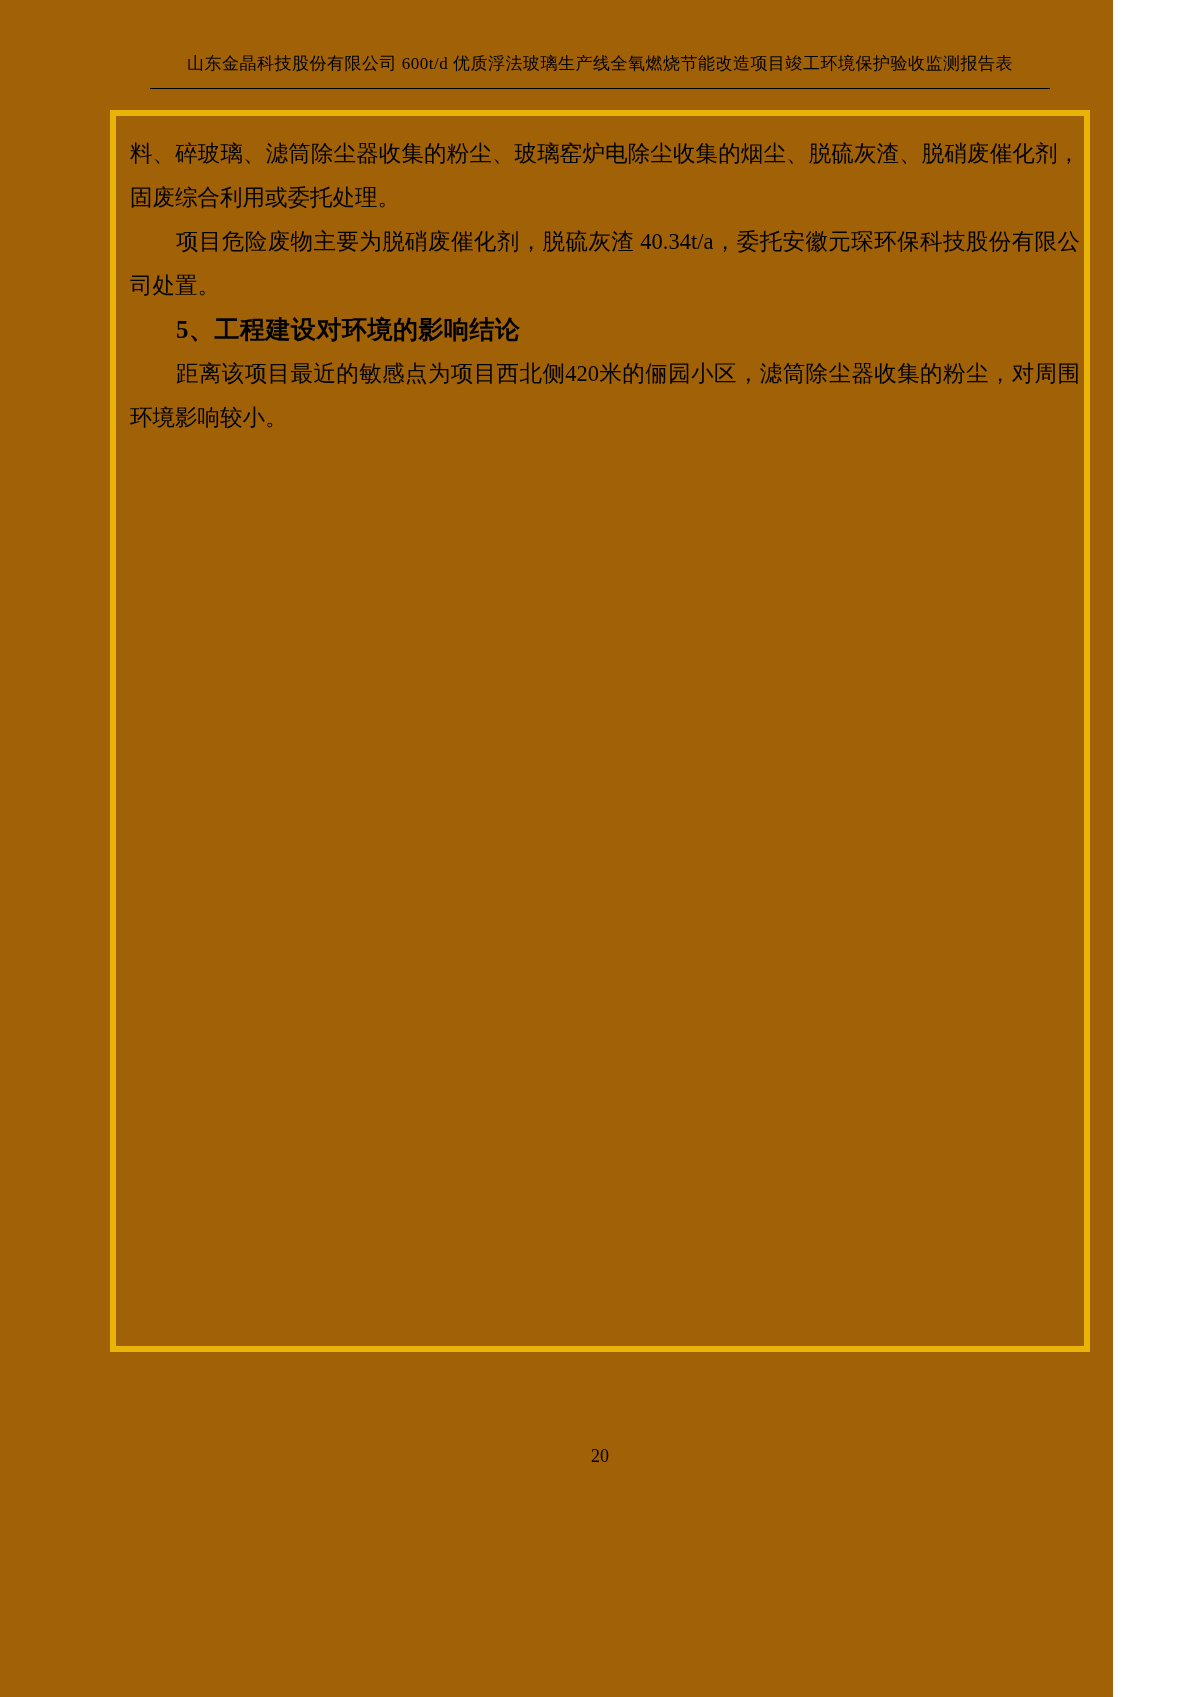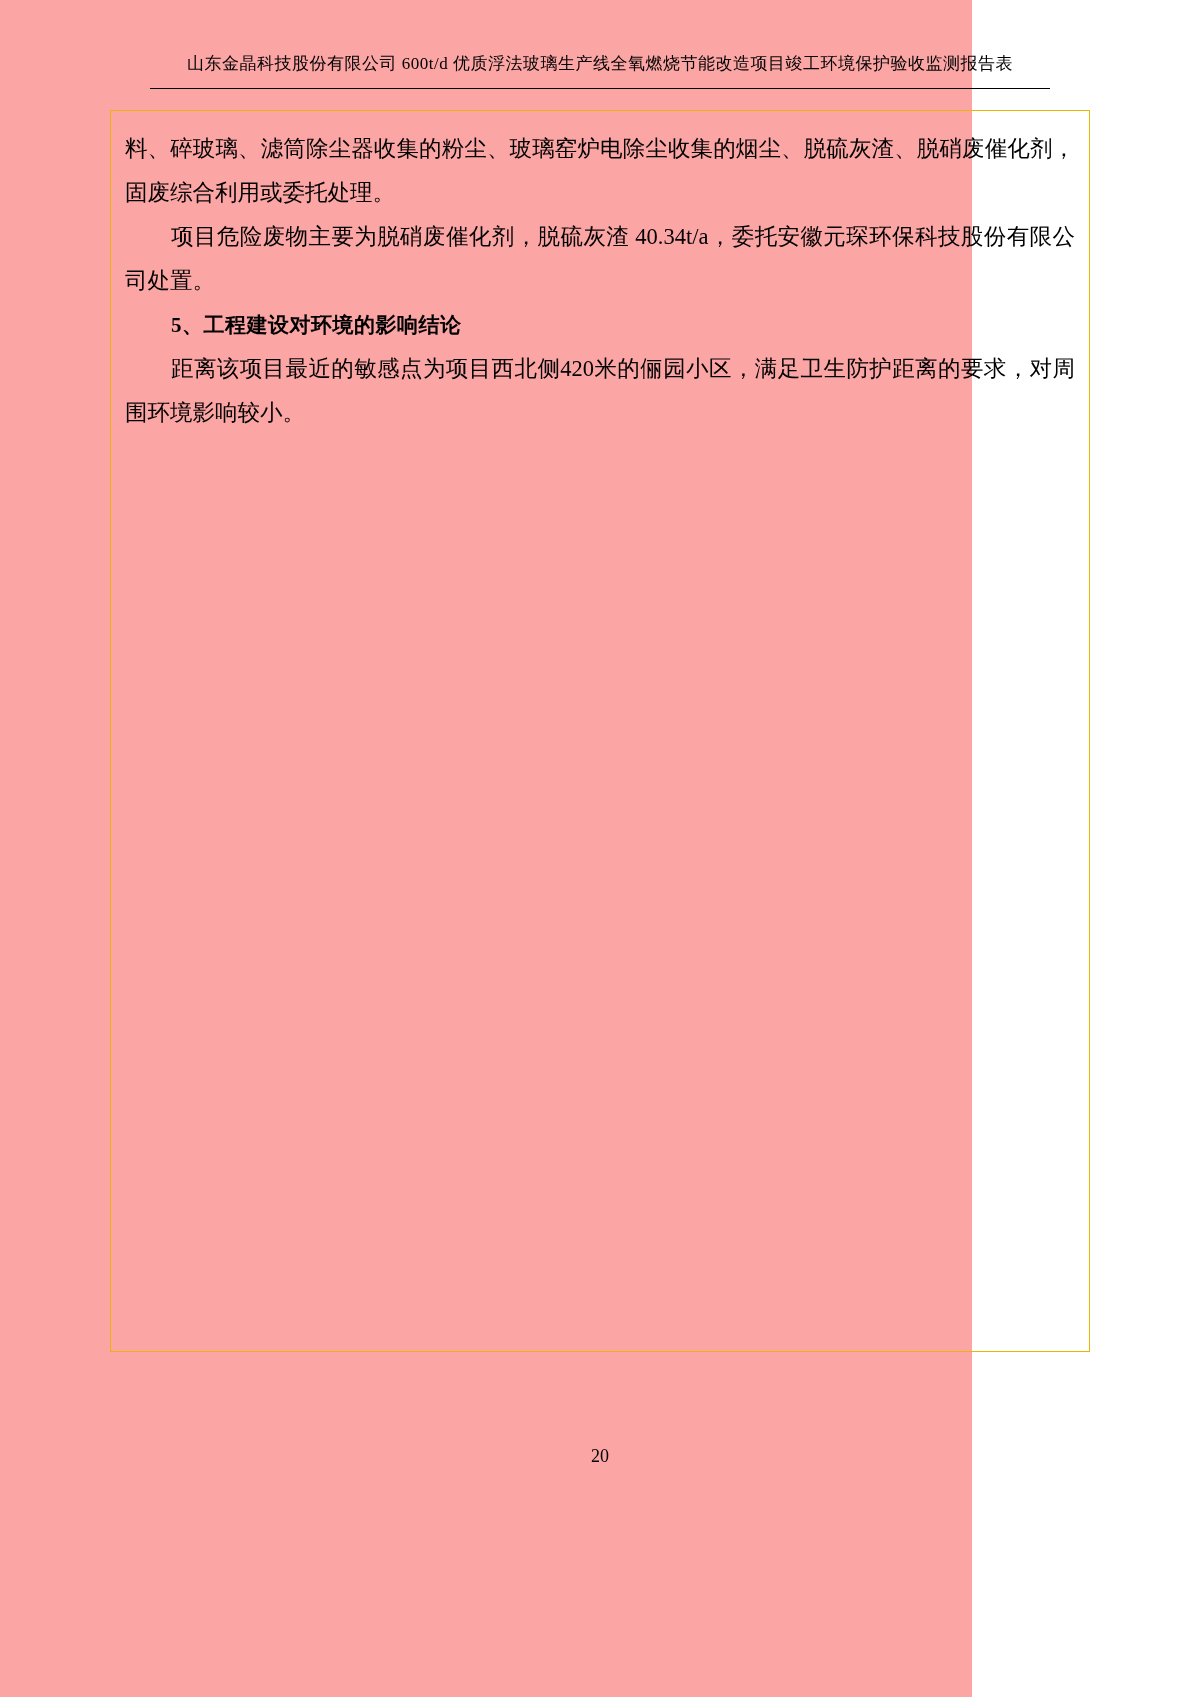--- a/index.html
+++ b/index.html
@@ -2,23 +2,23 @@
 <html><head>
 <meta charset="utf-8">
 <style>
   html, body {
     margin: 0;
     padding: 0;
     background: #ffffff;
   }
   .page {
     position: relative;
-    width: 972px;
+    width: 1113px;
     height: 1697px;
-    background: #fca5a5;
+    background: #a16207;
     font-family: "Liberation Serif", serif;
     color: #000000;
     box-sizing: border-box;
   }
   .header {
     position: absolute;
     top: 52px;
     left: 150px;
     width: 900px;
     text-align: center;
@@ -34,21 +34,21 @@
     width: 900px;
     height: 1px;
     background: #000000;
   }
   .content-box {
     position: absolute;
     top: 110px;
     left: 110px;
     width: 980px;
     height: 1242px;
-    border: 1px solid #eab308;
+    border: 6px solid #eab308;
     box-sizing: border-box;
     padding-left: 12px;
   }
   .body-text {
     position: absolute;
     top: 16px;
     left: 14px;
     width: 950px;
     font-size: 22.5px;
     line-height: 44px;
@@ -58,21 +58,21 @@
   .body-text p {
     margin: 0;
     padding: 0;
   }
   .indent {
     text-indent: 46px;
   }
   .section-heading {
     font-weight: bold;
     text-indent: 46px;
-    font-size: 21px;
+    font-size: 25px;
     letter-spacing: 0.5px;
   }
   .page-number {
     position: absolute;
     top: 1446px;
     left: 0;
     width: 1200px;
     text-align: center;
     font-size: 18px;
     font-family: "Liberation Serif", serif;
@@ -84,19 +84,19 @@
 <div class="page">
 
   <div class="header">山东金晶科技股份有限公司 600t/d 优质浮法玻璃生产线全氧燃烧节能改造项目竣工环境保护验收监测报告表</div>
   <div class="header-rule"></div>
 
   <div class="content-box">
     <div class="body-text">
       <p>料、碎玻璃、滤筒除尘器收集的粉尘、玻璃窑炉电除尘收集的烟尘、脱硫灰渣、脱硝废催化剂，固废综合利用或委托处理。</p>
       <p class="indent">项目危险废物主要为脱硝废催化剂，脱硫灰渣 40.34t/a，委托安徽元琛环保科技股份有限公司处置。</p>
       <p class="section-heading">5、工程建设对环境的影响结论</p>
-      <p class="indent">距离该项目最近的敏感点为项目西北侧420米的俪园小区，满足卫生防护距离的要求，对周围环境影响较小。</p>
+      <p class="indent">距离该项目最近的敏感点为项目西北侧420米的俪园小区，滤筒除尘器收集的粉尘，对周围环境影响较小。</p>
     </div>
   </div>
 
   <div class="page-number">20</div>
 
 </div>
 
 </body></html>

